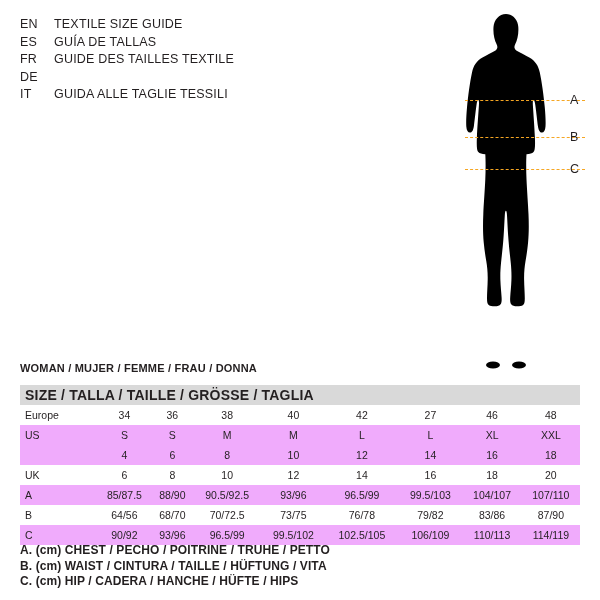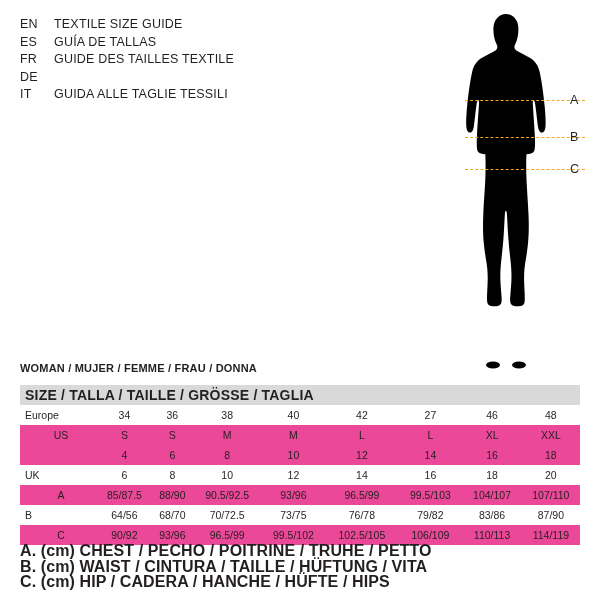--- a/index.html
+++ b/index.html
@@ -95,37 +95,36 @@
   }
   .row-head-cell {
     text-align: left;
     padding-left: 5px !important;
     width: 72px;
   }
   .val-cell {
     text-align: center;
   }
   tr.shade td {
-    background: #ec4899;
-    text-align: center;
+    background: #f0abfc;
   }
   tr.header-row td {
     background: #d9d9d9;
     font-weight: bold;
     letter-spacing: 0.2px;
     padding-left: 5px !important;
     font-size: 14px;
   }
 
   
   .legend {
     position: absolute;
     left: 20px;
     top: 543px;
-    font-size: 16px;
+    font-size: 12px;
     font-weight: bold;
     line-height: 15.5px;
     letter-spacing: 0.1px;
     color: #231f20;
   }
   .legend div { white-space: nowrap; }
 </style>
 </head>
 <body>
 

